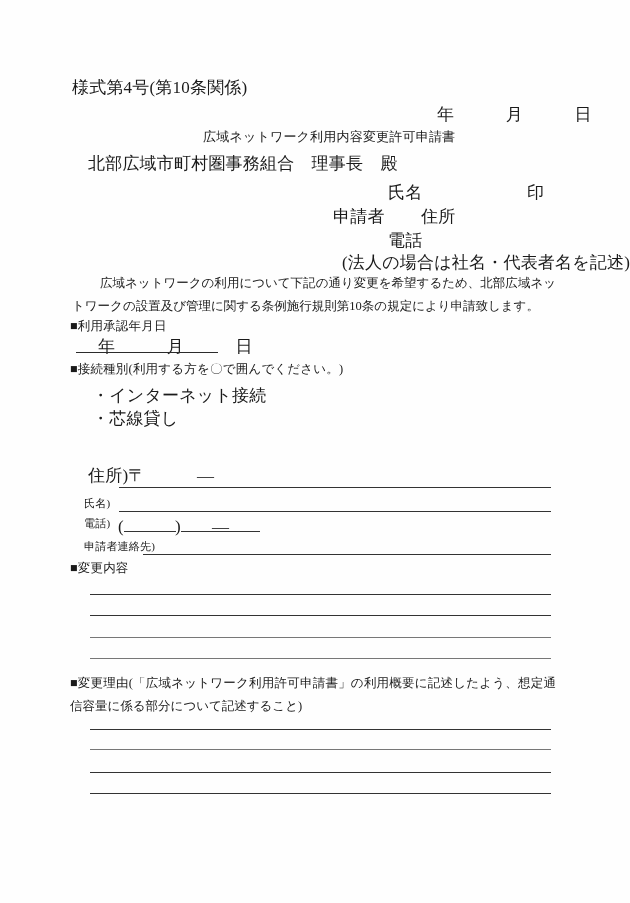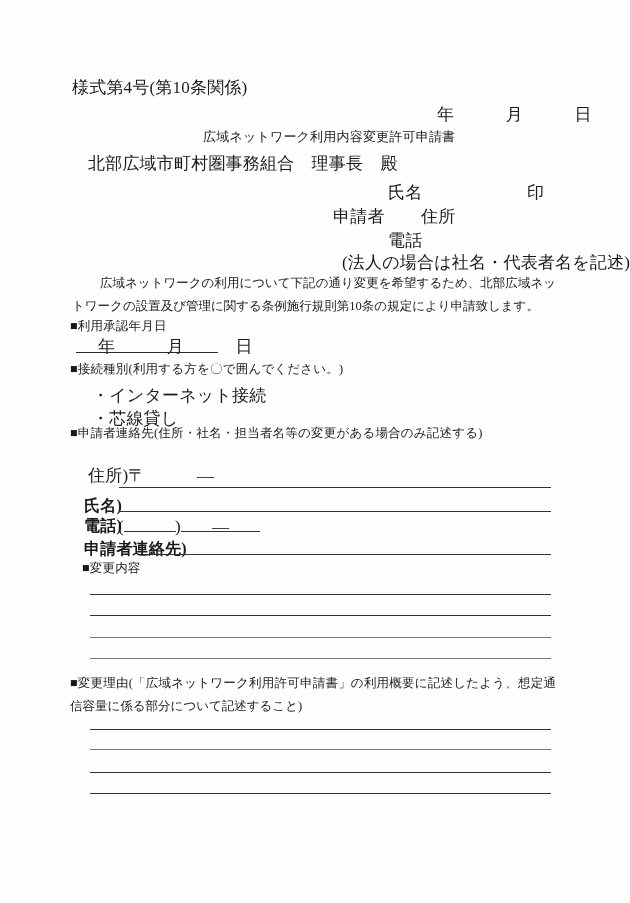--- a/index.html
+++ b/index.html
@@ -46,21 +46,21 @@
     font-size: 12.5px;
     line-height: 23px;
     text-indent: 28px;
     text-align: justify;
   }
 
   .sec { font-size: 12.5px; text-align: center; }
   .sec-riyou    { left: 70px;  top: 320px; }
   .sec-setsuzoku{ left: 70px;  top: 363px; }
   .sec-renraku  { left: 70px;  top: 427px; }
-  .sec-naiyou   { left: 82px;  top: 562px; }
+  .sec-naiyou   { left: 70px;  top: 562px; }
 
   .reason-head {
     position: absolute;
     left: 70px;
     top: 672px;
     width: 486px;
     font-size: 12.5px;
     line-height: 23px;
     text-align: justify;
   }
@@ -72,21 +72,21 @@
     top: 352px;
     width: 142px;
     border-bottom: 1px solid #2b2b2b;
   }
 
   .opt-net  { left: 92px; top: 387px; }
   .opt-core { left: 92px; top: 410px; }
 
   .addr-zip { left: 88px; top: 450px; margin-top: 17px; }
 
-  .fld-label { font-size: 16px; font-weight: bold; }
+  .fld-label { font-size: 11px; }
   .fl-name  { left: 84px;  top: 498px; }
   .fl-tel   { left: 84px;  top: 518px; }
   .fl-mail  { left: 84px;  top: 541px; }
 
   .rule {
     position: absolute;
     border-bottom: 1px solid #333333;
     height: 0;
   }
   .rule.light { border-bottom-color: #777777; }
@@ -135,21 +135,20 @@
   <div class="body-p">広域ネットワークの利用について下記の通り変更を希望するため、北部広域ネットワークの設置及び管理に関する条例施行規則第10条の規定により申請致します。</div>
 
   <div class="t sec sec-riyou">■利用承認年月日</div>
   <div class="t approve-date">年　　　月　　　日</div>
   <div class="approve-rule"></div>
 
   <div class="t sec sec-setsuzoku">■接続種別(利用する方を〇で囲んでください。)</div>
   <div class="t opt-net">・インターネット接続</div>
   <div class="t opt-core">・芯線貸し</div>
 
-  <div class="t sec sec-renraku">■申請者連絡先(住所・社名・担当者名等の変更がある場合のみ記述する)</div>
   <div class="t addr-zip">住所)〒　　　―</div>
   <div class="rule r-addr2"></div>
 
   <div class="t fld-label fl-name">氏名)</div>
   <div class="rule r-name"></div>
 
   <div class="t fld-label fl-tel">電話)</div>
   <div class="t tel-paren-open">(</div>
   <div class="t tel-paren-close">)</div>
   <div class="t tel-dash">―</div>

